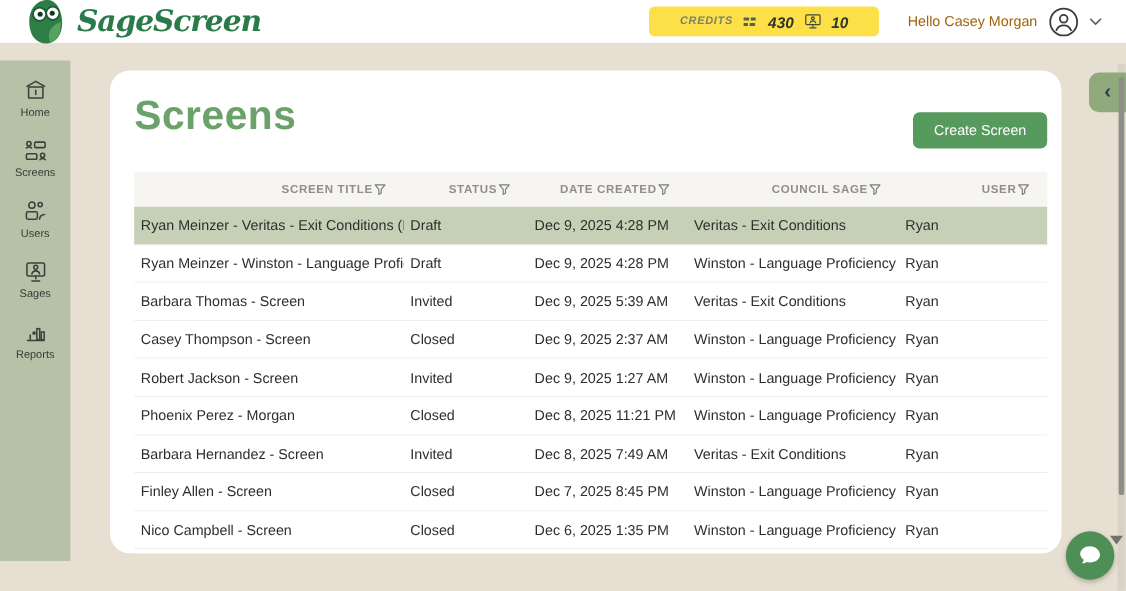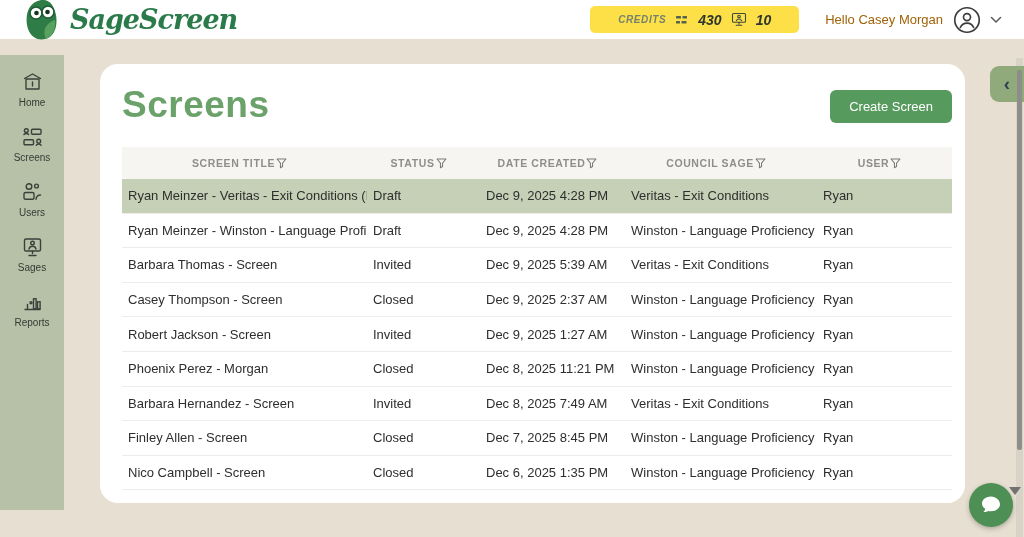--- a/index.html
+++ b/index.html
@@ -32,29 +32,29 @@
   .version-strip { position:absolute; left:0; top:510px; width:64px; height:27px;
     background:#ffffff; display:flex; align-items:center; padding-left:18px;
     font-size:10.5px; color:#6b6b6b; z-index:5;margin-top:40px; }
 
   
   .card { position:absolute; left:100px; top:64px; width:865px; height:439px;
     background:#ffffff; border-radius:18px; overflow:hidden; z-index:4; }
   .card-head { display:flex; align-items:flex-start; justify-content:space-between;
     padding:20px 13px 0 22px; }
   .page-title { font-size:37px; font-weight:bold; color:#6aa269; letter-spacing:0.5px; }
-  .create-btn { margin-top:6px; background:#579a5d; color:#ffffff; border:none;
+  .create-btn { margin-top:18px; background:#579a5d; color:#ffffff; border:none;
     border-radius:6px; font-size:13px; padding:9px 19px; cursor:pointer;
     font-family:"Liberation Sans", sans-serif; }
 
   .table { margin:21px 13px 0 22px; }
   .thead, .trow { display:grid;
     grid-template-columns:245px 113px 145px 192px 1fr; align-items:center; }
   .thead { height:32px; background:#f6f5f2; }
-  .hcell { display:flex; align-items:center; justify-content:center;
+  .hcell { display:flex; align-items:center; justify-content:flex-end;
     padding:0 15px 0 6px; font-size:10.5px; font-weight:bold; color:#8f8e8b;
     letter-spacing:0.6px; }
   .hcell svg { flex:none; cursor:pointer; }
   .trow { height:34.6px; border-bottom:1px solid #efedea; background:#ffffff;
     cursor:pointer; }
   .trow.highlight { background:#c6d0b6; }
   .cell { font-size:13px; color:#2e2e2e; padding:0 8px 0 6px; white-space:nowrap;
     overflow:hidden; }
 
   

